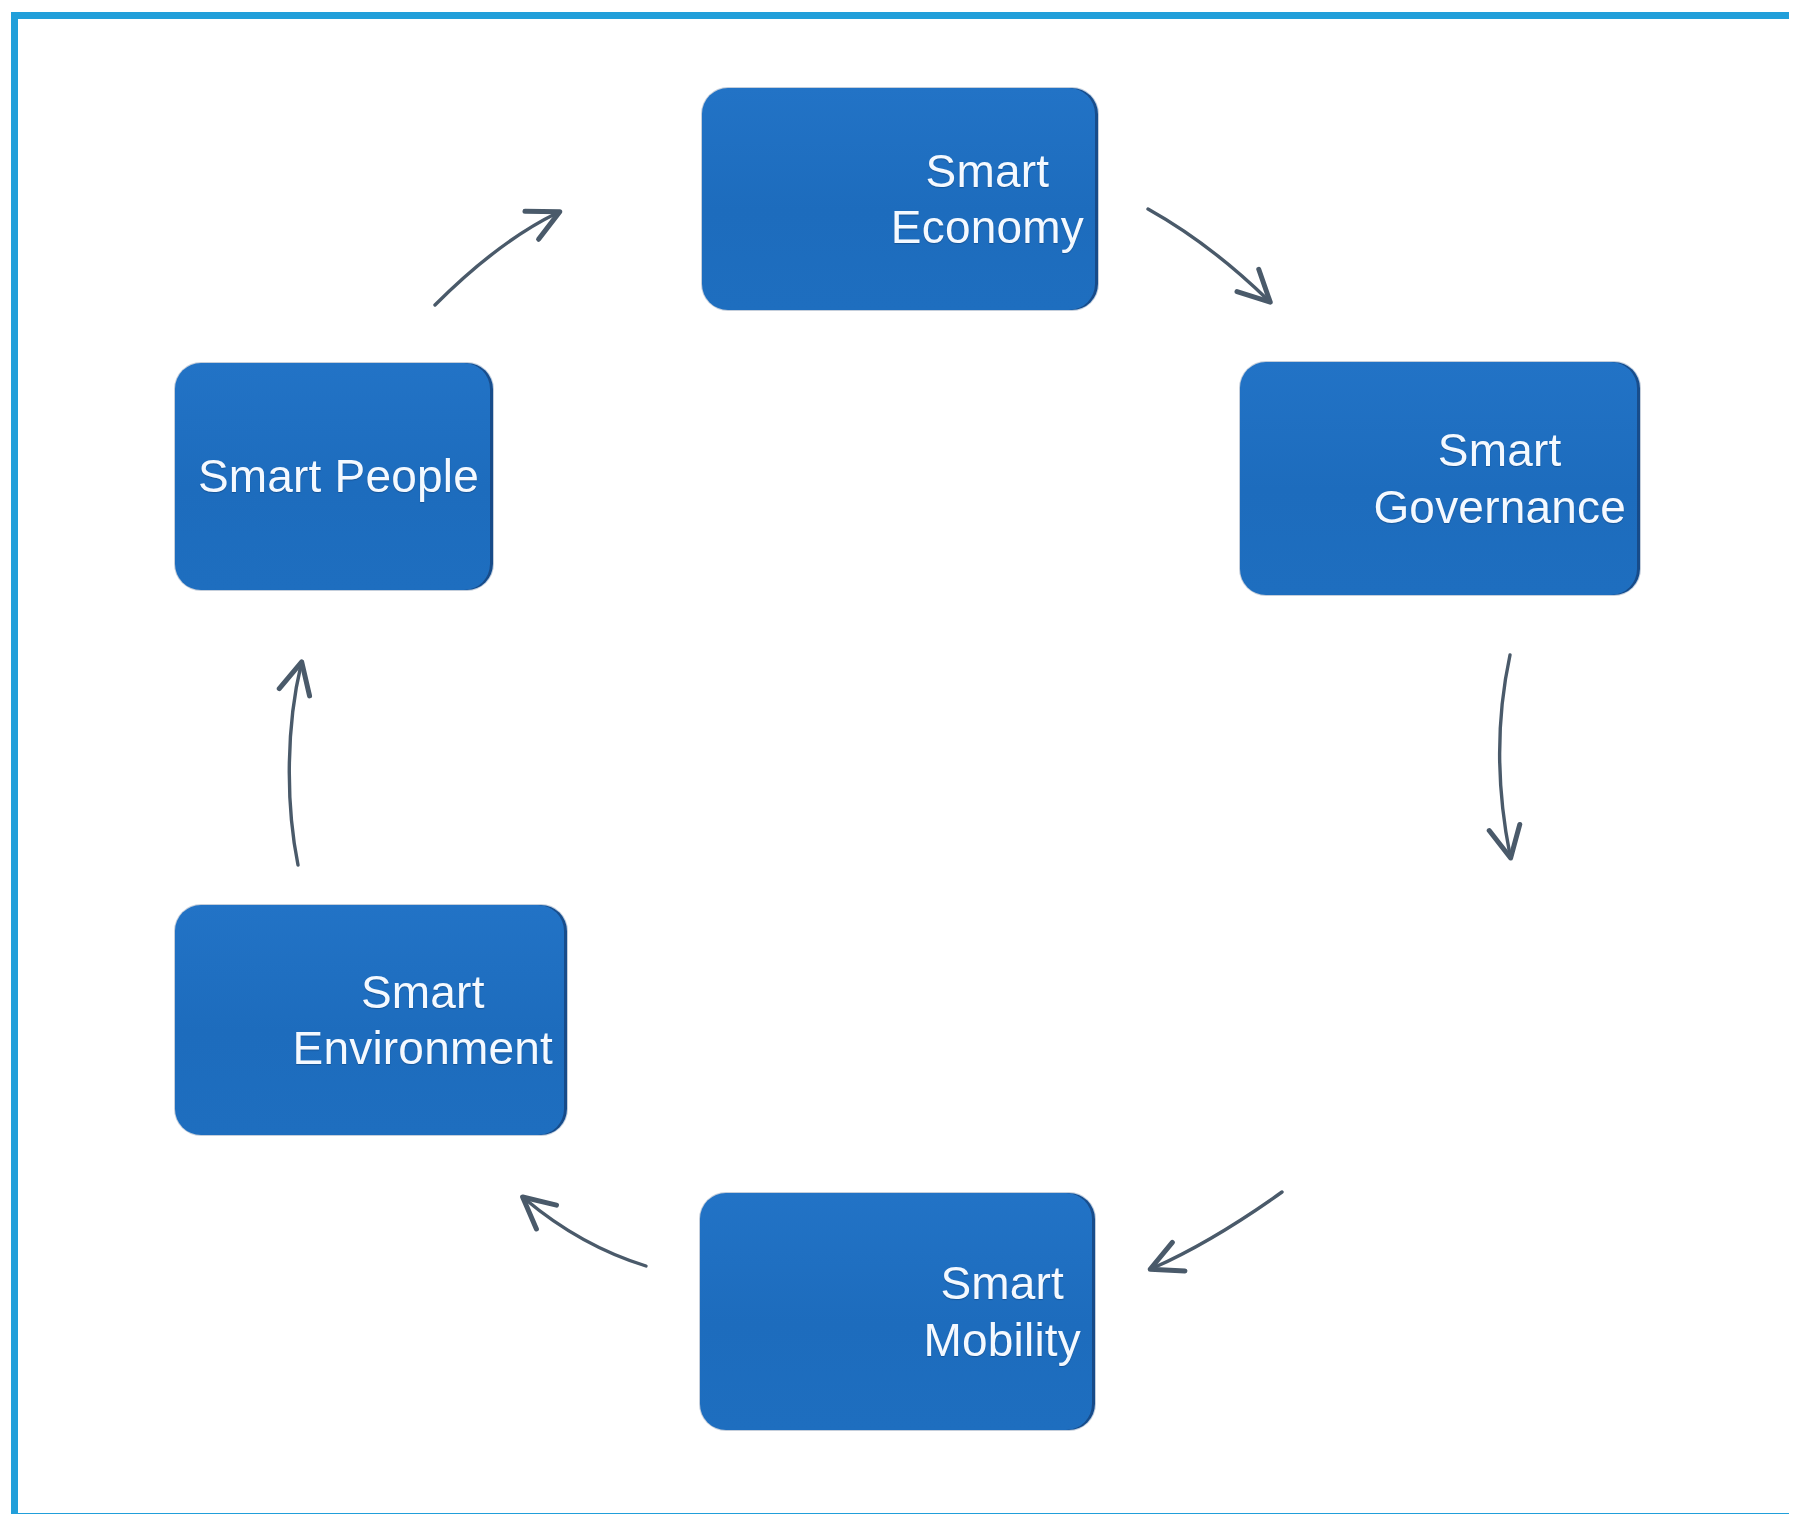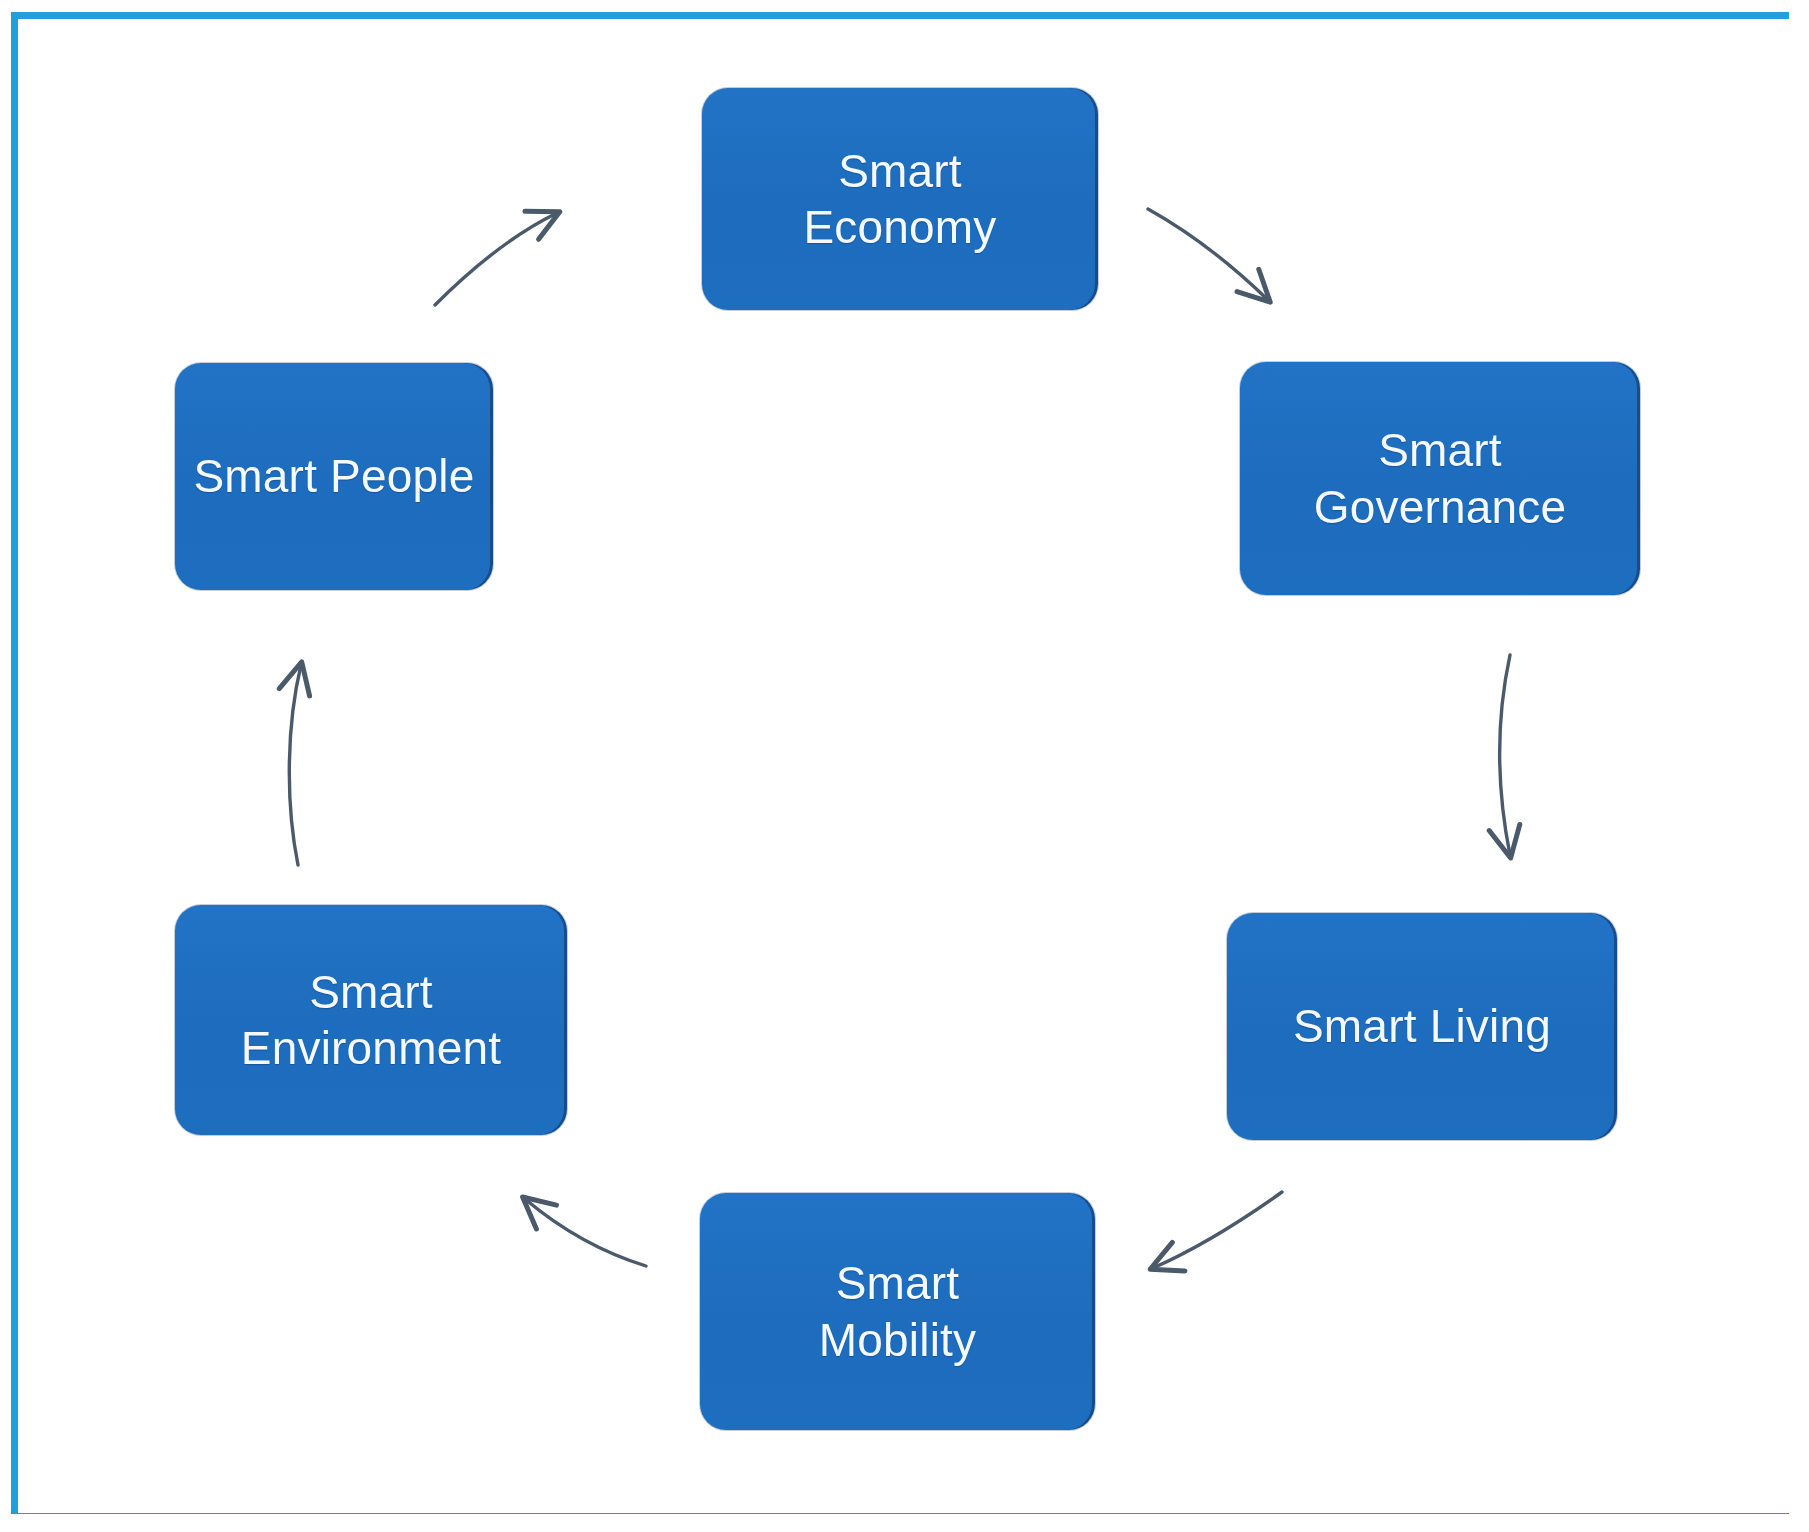--- a/index.html
+++ b/index.html
@@ -46,21 +46,21 @@
   }
   .node {
     position: absolute;
     background: #1f70c2;
     background-image: linear-gradient(180deg, #2273c6 0%, #1d6cbd 55%, #1e6ebf 100%);
     border-radius: 26px;
     box-shadow: -3px 0 0 0 rgba(18,48,92,0.55) inset,
                 0 0 0 1px rgba(20,60,110,0.25);
     display: flex;
     align-items: center;
-    justify-content: center;
+    justify-content: flex-end;
     text-align: center;
     color: #ffffff;
     box-sizing: border-box;
     padding: 6px 14px;
   }
   .node .label {
     font-family: "Liberation Sans", sans-serif;
     font-size: 46px;
     font-weight: 400;
     line-height: 1.22;
@@ -109,23 +109,20 @@
   <div class="node" id="node-economy">
     <span class="label">Smart
 Economy</span>
   </div>
 
   <div class="node" id="node-governance">
     <span class="label">Smart
 Governance</span>
   </div>
 
-  <div class="node" id="node-living">
-    <span class="label">Smart Living</span>
-  </div>
 
   <div class="node" id="node-mobility">
     <span class="label">Smart
 Mobility</span>
   </div>
 
   <div class="node" id="node-environment">
     <span class="label">Smart
 Environment</span>
   </div>

